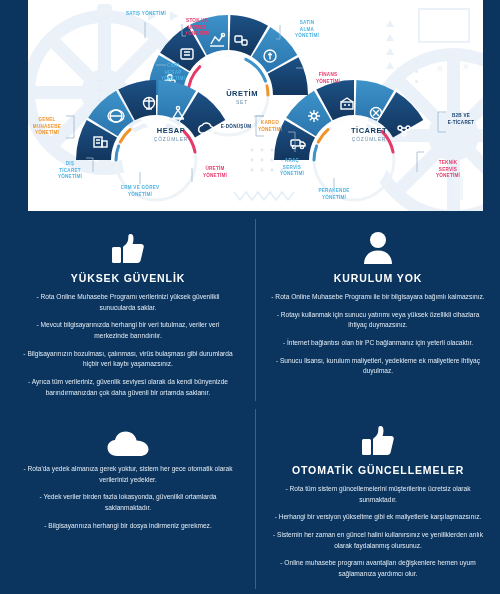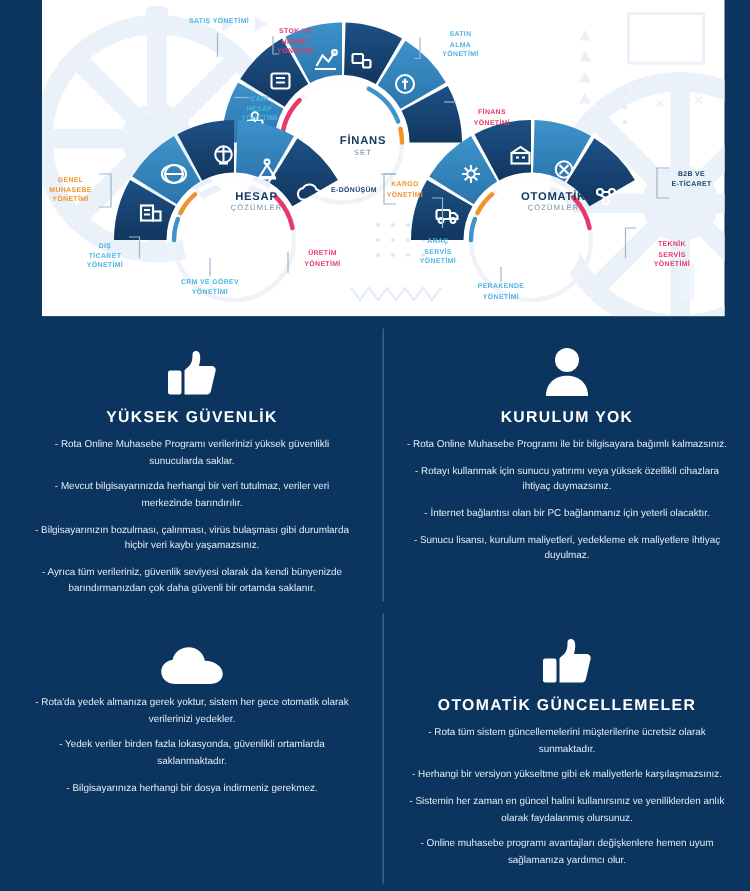--- a/index.html
+++ b/index.html
@@ -373,29 +373,29 @@
           <path d="M 164 168 v14"></path>
           <path d="M 236 116 h-8 v20 h8"></path>
           <path d="M 418 112 h-8 v20 h8"></path>
           <path d="M 260 132 h7 v20"></path>
           <path d="M 306 178 v10"></path>
           <path d="M 396 152 h-7 v20"></path>
         </g>
       </svg>
 
       <div class="hub-label" style="left:176px;top:89px;width:76px;">
-        <span class="t1">FİNANS</span>
+        <span class="t1">ÜRETİM</span>
         <span class="t2">SET</span>
       </div>
       <div class="hub-label" style="left:102px;top:126px;width:82px;">
         <span class="t1">HESAP</span>
         <span class="t2">ÇÖZÜMLER</span>
       </div>
       <div class="hub-label" style="left:298px;top:126px;width:86px;">
-        <span class="t1">OTOMATİK</span>
+        <span class="t1">TİCARET</span>
         <span class="t2">ÇÖZÜMLER</span>
       </div>
 
       <div class="callout c-cyan" style="left:89px;top:11px;width:58px;">SATIŞ YÖNETİMİ</div>
       <div class="callout c-pink" style="left:148px;top:18px;width:42px;">STOK VE
 HİZMET
 YÖNETİMİ</div>
       <div class="callout c-cyan" style="left:258px;top:20px;width:42px;">SATIN
 ALMA
 YÖNETİMİ</div>

